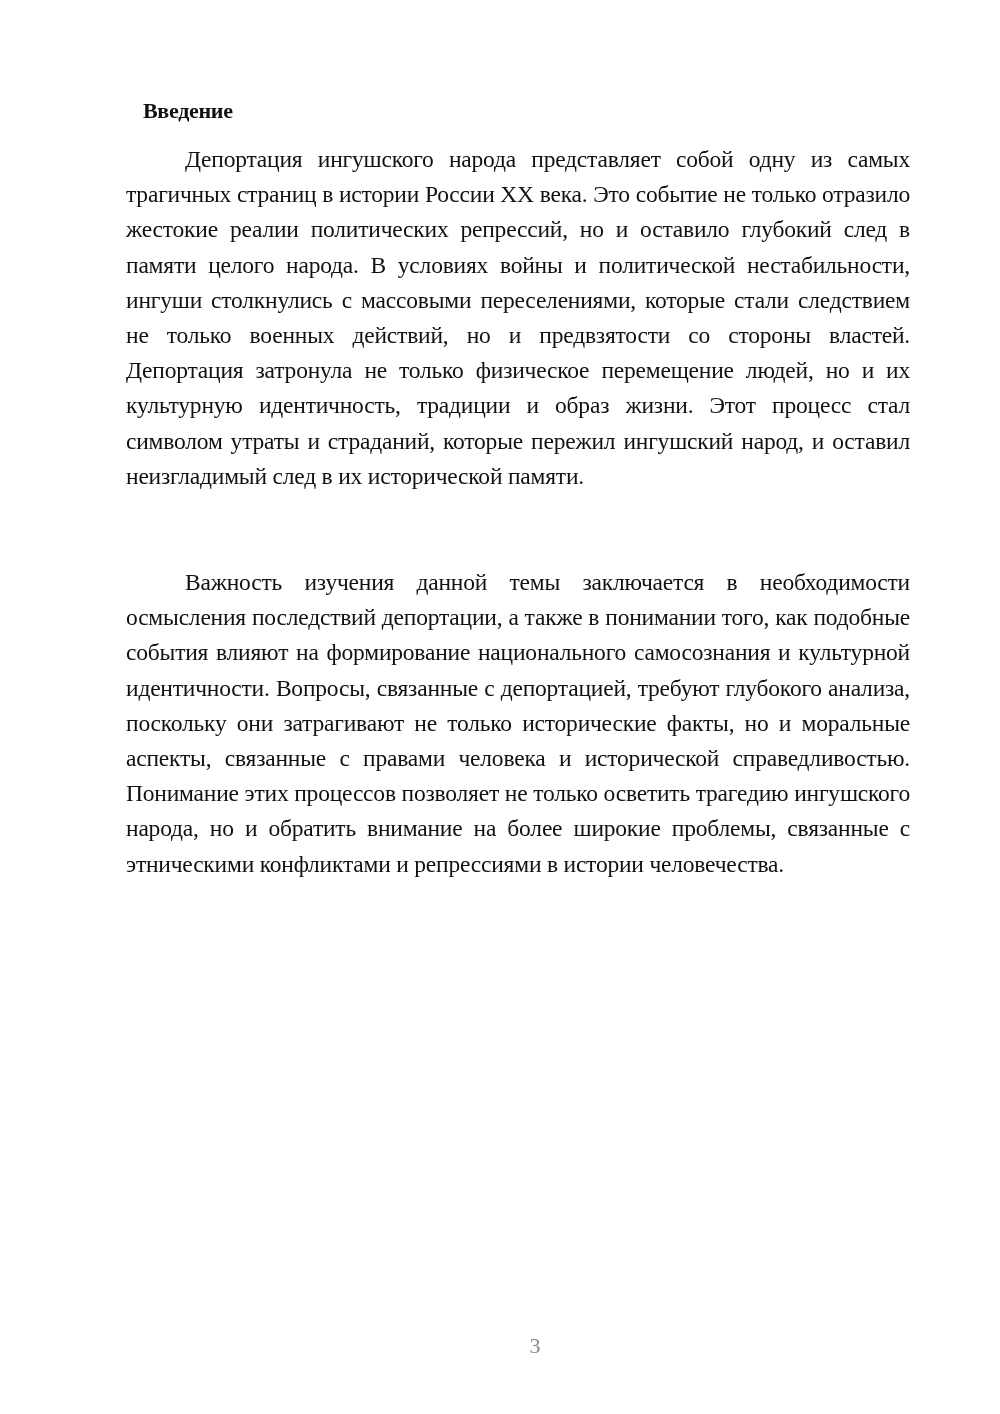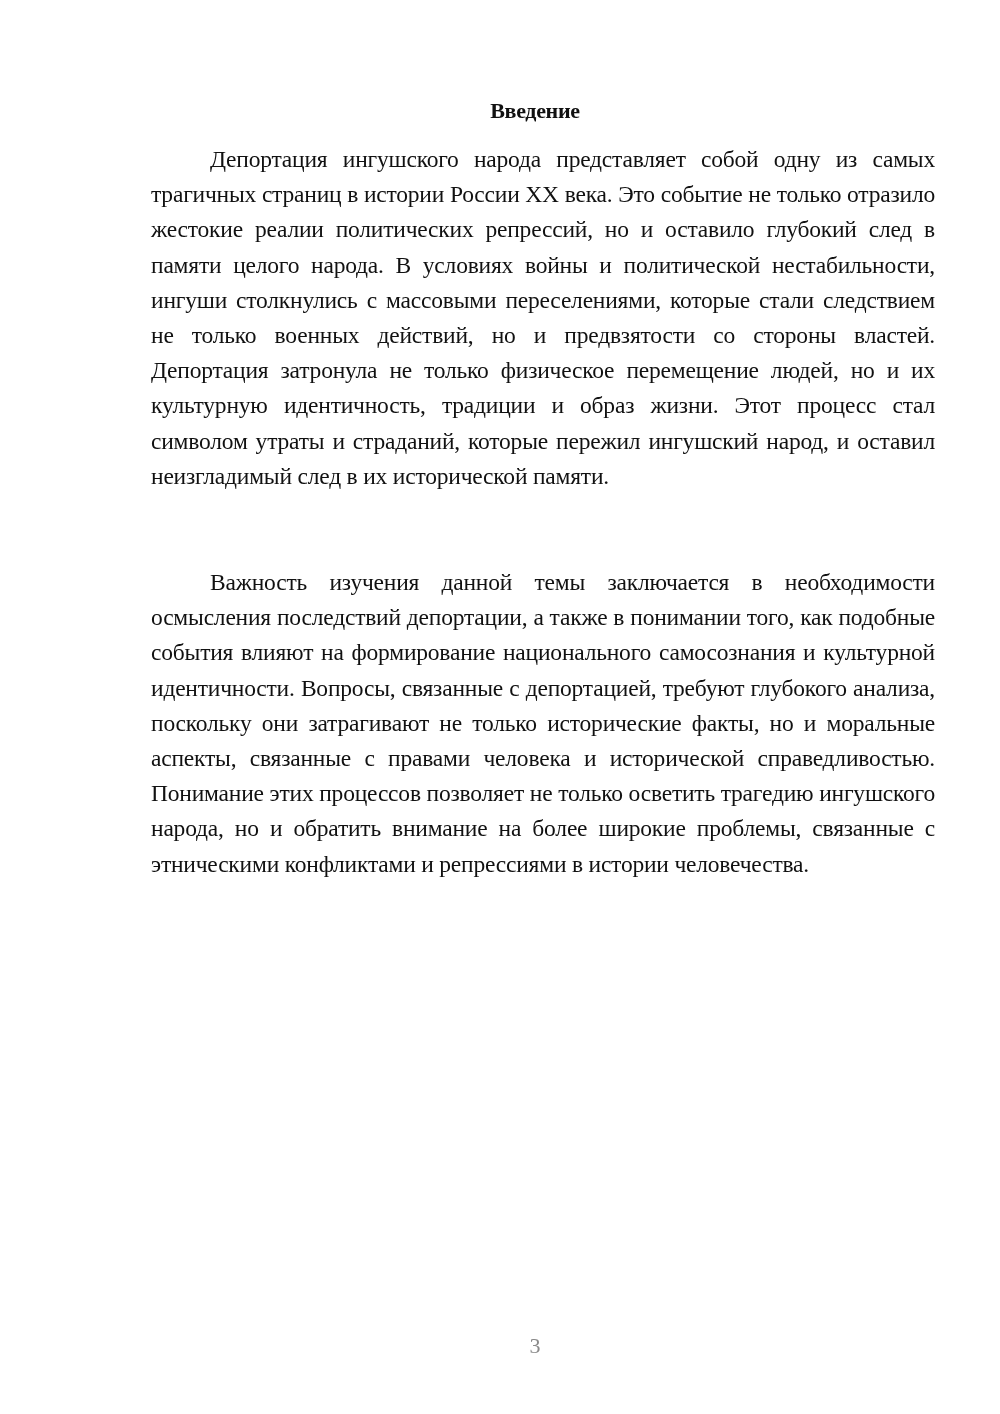--- a/index.html
+++ b/index.html
@@ -20,29 +20,28 @@
       left: 0; top: 0;
       width: 1000px;
       height: 1414px;
       background: #ffffff;
     }
     .title {
       position: absolute;
       top: 96px;
       left: 143px;
       width: 784px;
-      text-align: center;
       font-weight: bold;
       font-size: 22px;
       line-height: 30px;
       letter-spacing: -0.3px;
     }
     .para {
       position: absolute;
-      left: 151px;
+      left: 126px;
       width: 784px;
       font-size: 23.5px;
       line-height: 35.2px;
       text-align: justify;
       text-indent: 59px;
       margin: 0;
       letter-spacing: -0.2px;
     }
     .p1 { top: 142px; }
     .p2 { top: 550px; margin-top: 15px; }

